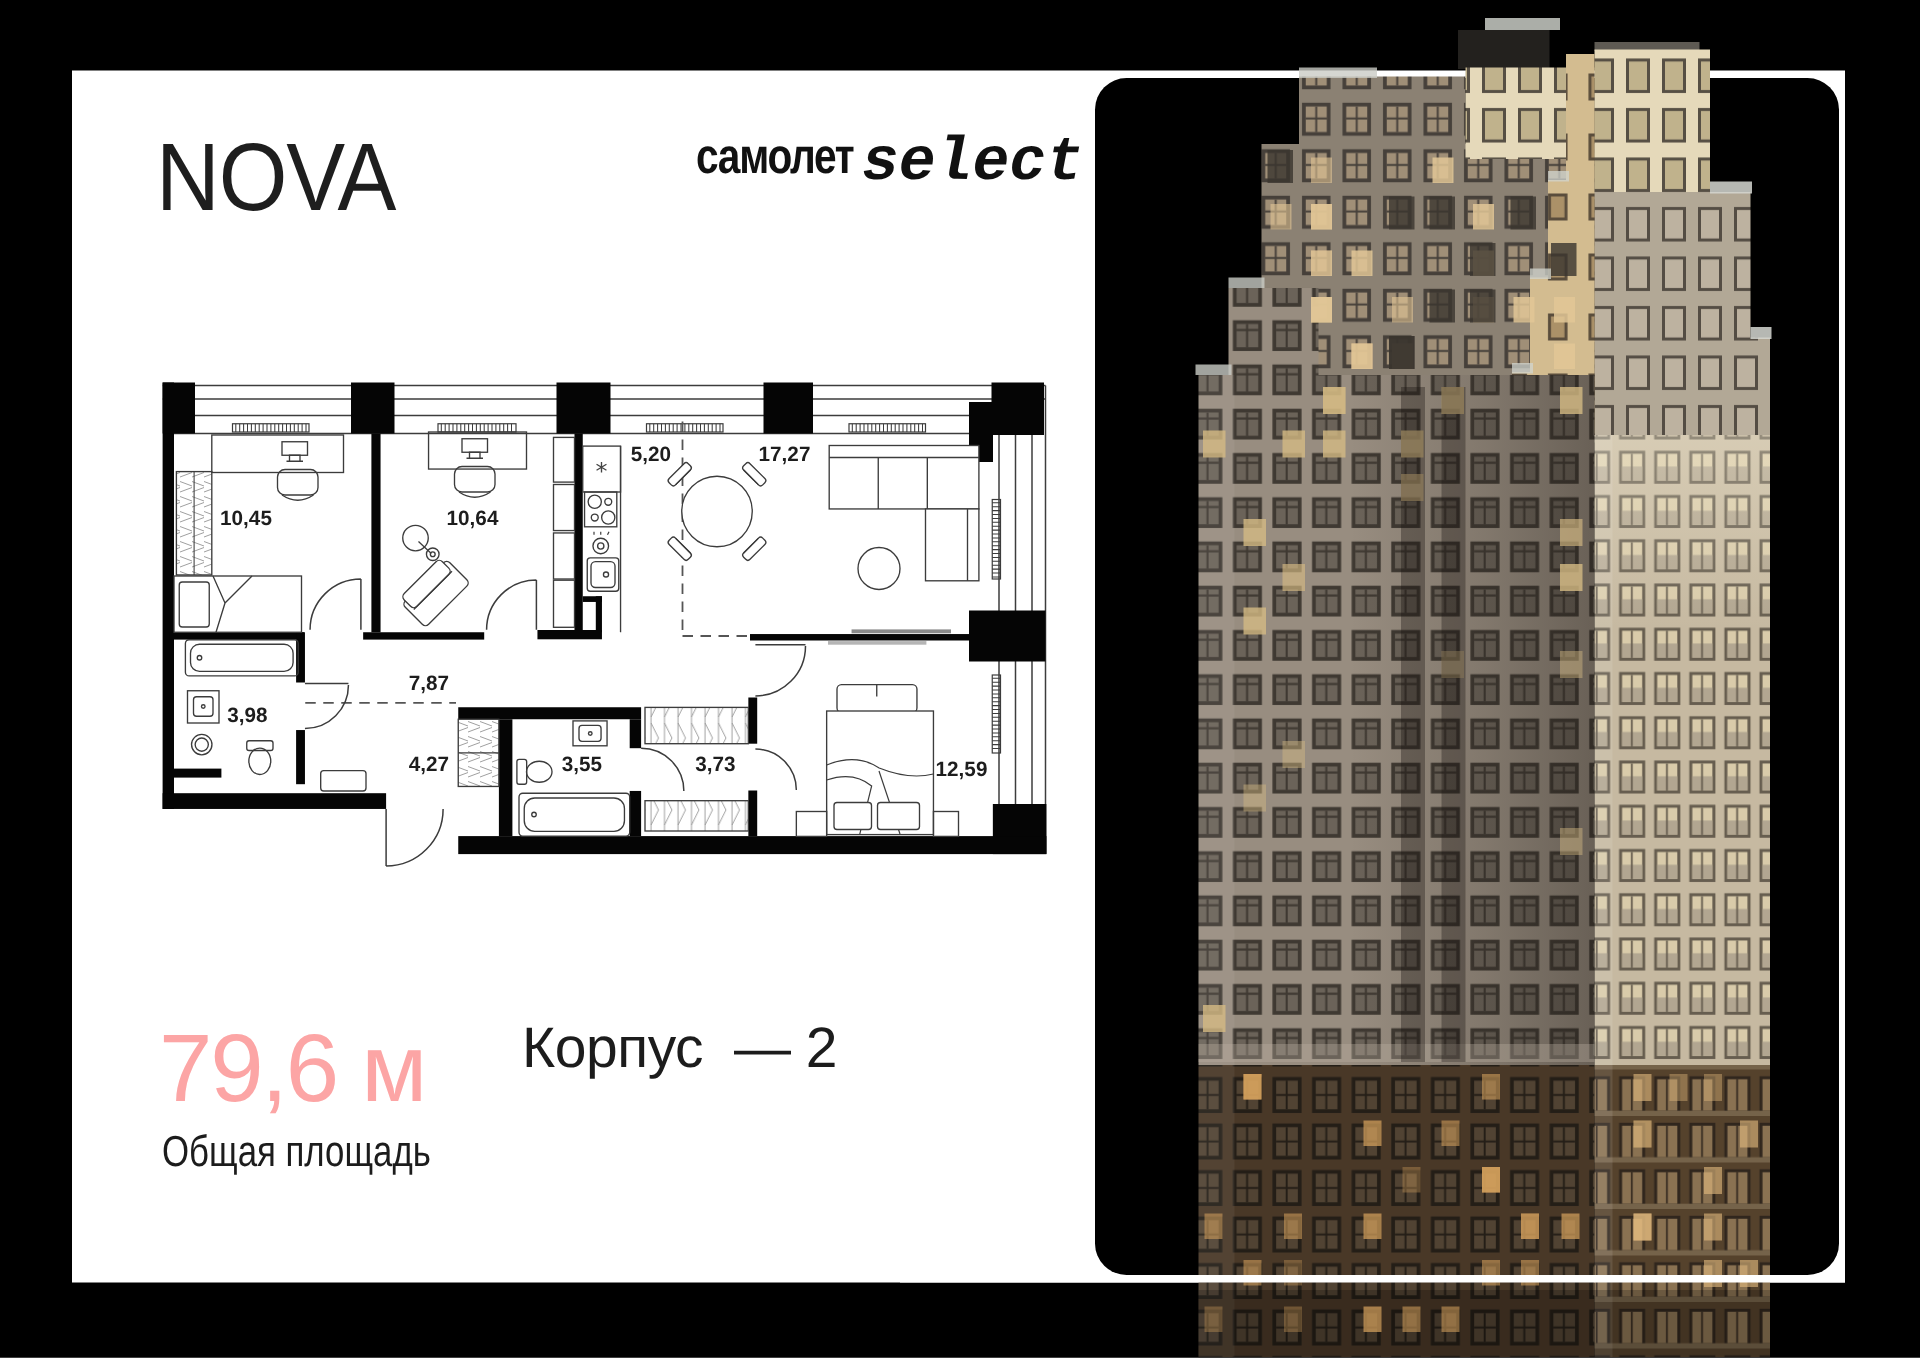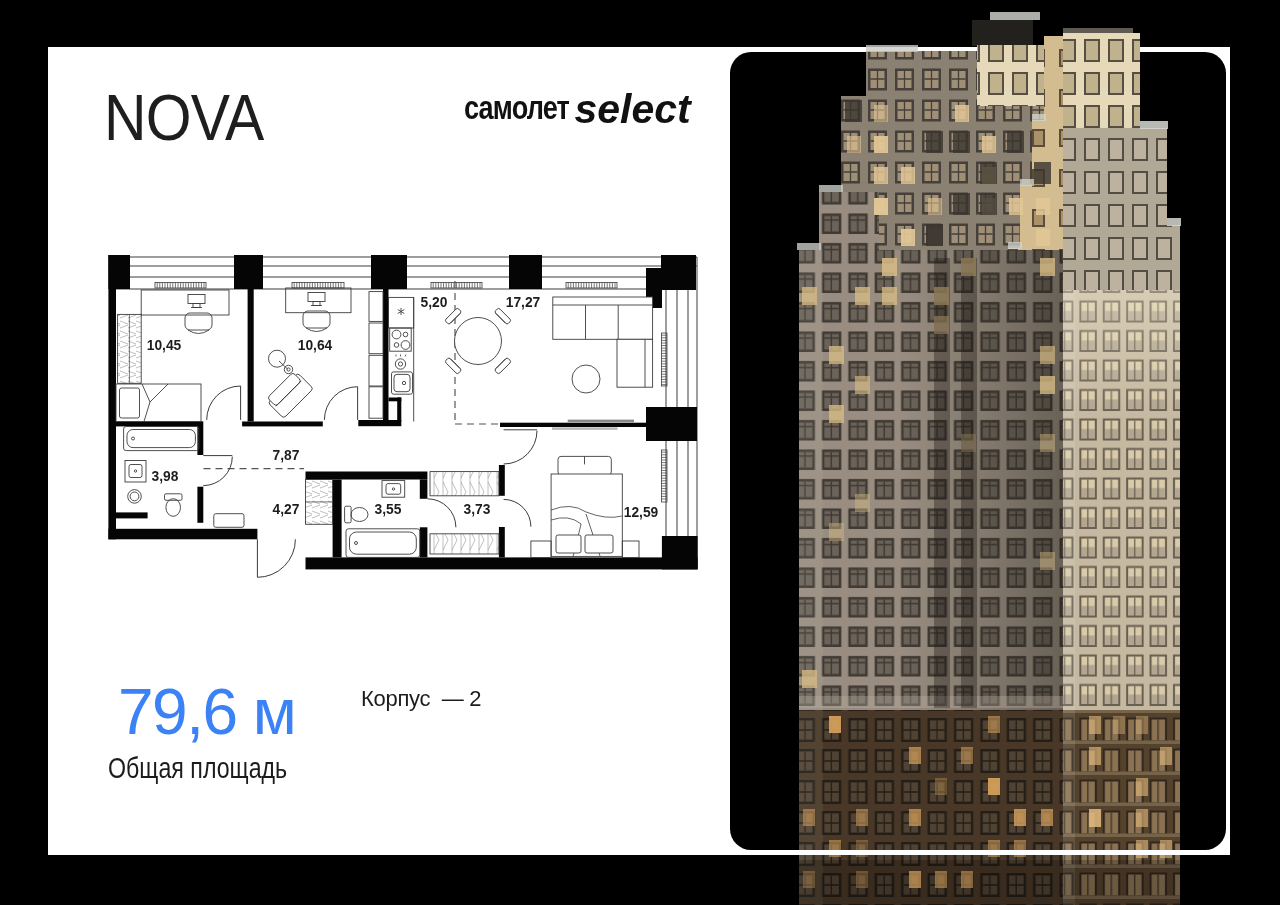--- a/index.html
+++ b/index.html
@@ -11,21 +11,21 @@
 <body>
 
 <div class="abs" style="left:48px;top:47px;width:1182px;height:808px;background:#fff;"></div>
 
 <div class="abs" style="left:730px;top:52px;width:496px;height:798px;background:#000;border-radius:21px;"></div>
 
 <div class="abs" style="left:104px;top:81px;width:300px;height:60px;font-size:64px;font-weight:400;color:#1e1e1e;letter-spacing:-0.8px;transform:scaleX(0.92);transform-origin:0 0;">NOVA</div>
 
 <div class="abs" style="left:464px;top:82px;width:260px;height:44px;white-space:nowrap;">
   <span style="font-size:33px;font-weight:bold;color:#111;letter-spacing:-1px;display:inline-block;transform:scaleX(0.82);transform-origin:0 50%;">самолет</span>
-  <span style="font-family:Liberation Sans, sans-serif;font-style:italic;font-weight:bold;font-size:41px;color:#111;margin-left:-22px;position:relative;top:4px;">select</span>
+  <span style="font-family:Liberation Mono, monospace;font-style:italic;font-weight:bold;font-size:41px;color:#111;margin-left:-22px;position:relative;top:4px;">select</span>
 </div>
 
 <svg class="abs" style="left:95px;top:245px;" width="615" height="340" viewBox="95 245 615 340">
 <defs>
   <pattern id="hatch" width="8" height="10" patternUnits="userSpaceOnUse">
     <path d="M0,1 L8,4 M8,5 L0,8" stroke="#8a8a8a" stroke-width="0.55" fill="none"></path>
   </pattern>
   <pattern id="hatch2" width="9" height="24" patternUnits="userSpaceOnUse">
     <path d="M2,0 V24 M2,2 L7,12 M7,12 L2,22" stroke="#8a8a8a" stroke-width="0.55" fill="none"></path>
   </pattern>
@@ -272,25 +272,25 @@
 
 <text x="286" y="514" font-size="13.8" font-weight="bold" fill="#1d1d1d" text-anchor="middle" font-family="Liberation Sans,sans-serif">4,27</text>
 
 <text x="388" y="514" font-size="13.8" font-weight="bold" fill="#1d1d1d" text-anchor="middle" font-family="Liberation Sans,sans-serif">3,55</text>
 
 <text x="477" y="514" font-size="13.8" font-weight="bold" fill="#1d1d1d" text-anchor="middle" font-family="Liberation Sans,sans-serif">3,73</text>
 
 <text x="641" y="517" font-size="13.8" font-weight="bold" fill="#1d1d1d" text-anchor="middle" font-family="Liberation Sans,sans-serif">12,59</text>
 </svg>
 
-<div class="abs" style="left:118px;top:675px;font-size:64px;color:#3b82f6;letter-spacing:-1.5px;">79,6 м</div>
+<div class="abs" style="left:106px;top:675px;font-size:64px;color:#fca5a5;letter-spacing:-1.5px;">79,6 м</div>
 
 <div class="abs" style="left:108px;top:752px;font-size:29px;color:#1c1c1c;transform:scaleX(0.8);transform-origin:0 0;">Общая площадь</div>
 
-<div class="abs" style="left:361px;top:678px;font-size:22px;color:#1c1c1c;line-height:42.6px;letter-spacing:-0.3px;">
+<div class="abs" style="left:348px;top:678px;font-size:38px;color:#1c1c1c;line-height:42.6px;letter-spacing:-0.3px;">
   <div>Корпус&nbsp; — 2</div>
 </div>
 
 <svg class="abs" style="left:740px;top:0;" width="500" height="905" viewBox="740 0 500 905">
 <defs>
   <pattern id="pLeft" width="26.4" height="29.5" patternUnits="userSpaceOnUse">
     <rect width="26.4" height="29.5" fill="#988d80"></rect>
     <rect x="3.5" y="7" width="19.4" height="20.5" fill="#3f3932"></rect>
     <rect x="6" y="9.5" width="14.4" height="15.5" fill="#6b6359"></rect>
     <path d="M6,13.5 h14.4 M13,9.5 v15.5" stroke="#3f3932" stroke-width="1.4"></path>

